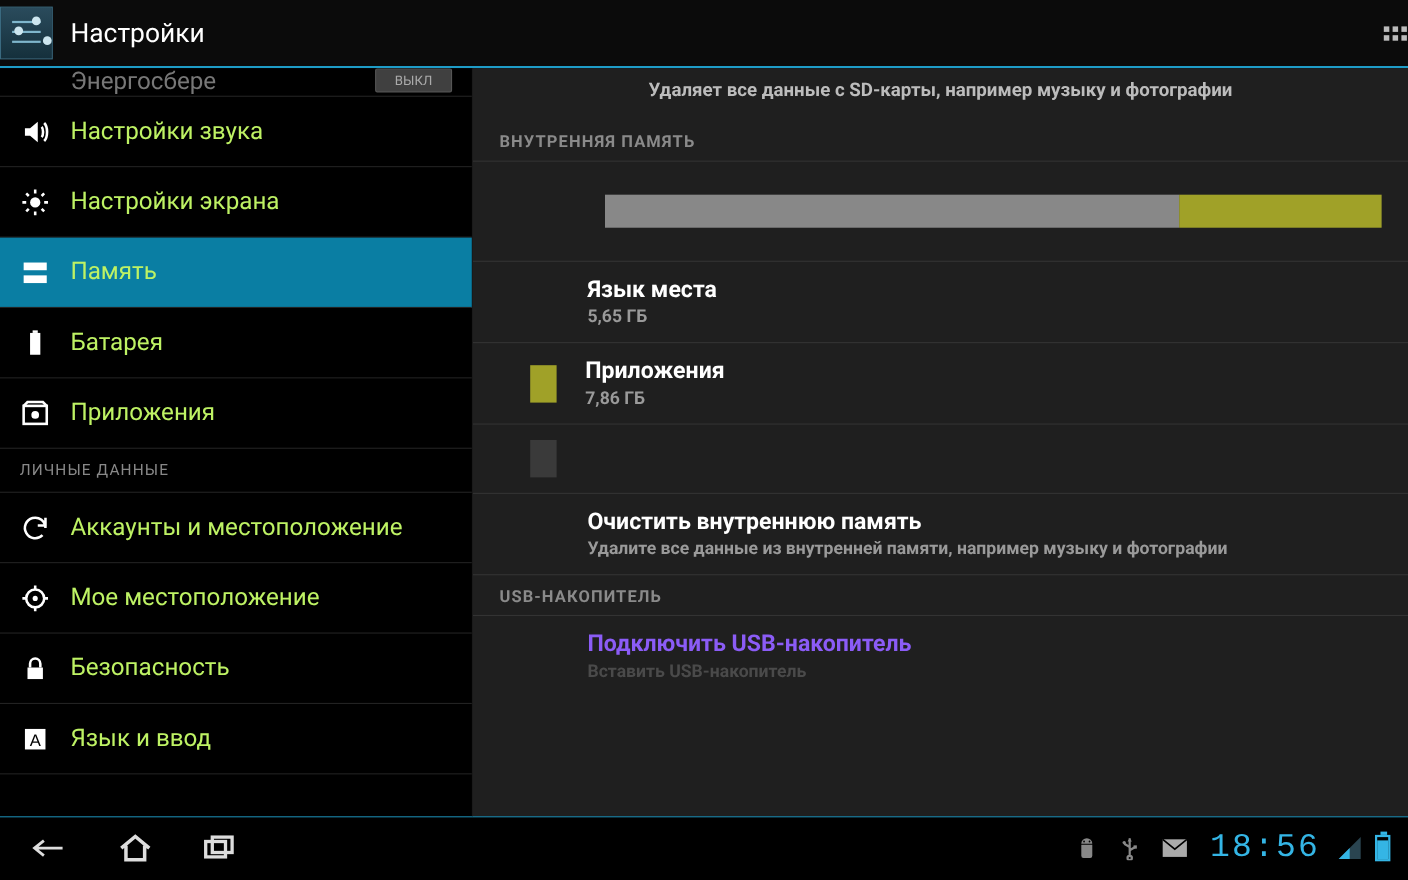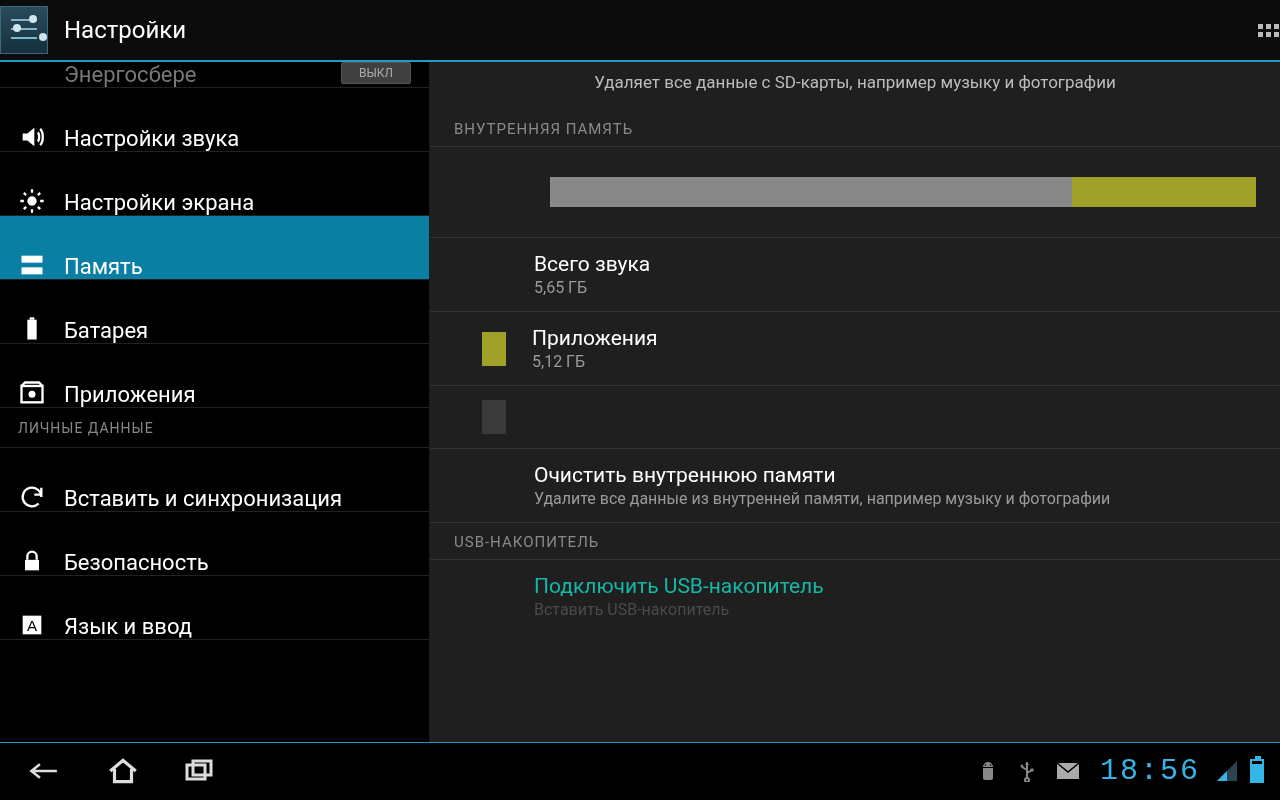--- a/index.html
+++ b/index.html
@@ -46,26 +46,26 @@
 }
 .topbar .menu-dots span{ width:5px;height:5px;background:#bbb; }
 .body { display:flex; height: 680px; }
 .sidebar {
   width: 430px;
   background: #000;
   overflow: hidden;
   border-right: 1px solid #1a1a1a;
 }
 .side-item {
-  display:flex; align-items:flex-end;
+  display:flex; align-items:center;
   height: 64px;
   padding: 0 18px;
   border-bottom: 1px solid #222;
   font-size: 22px;
-  color: #ffffff;
+  color: #bef264;
   gap: 18px;
 }
 .side-item.partial { height: 26px; overflow:hidden; align-items:flex-start; color:#777; border-bottom:1px solid #222;}
 .side-item.partial .toggle{
   width:70px;height:22px;background:#404040;border:1px solid #555;border-radius:2px;font-size:12px;color:#aaa;display:flex;align-items:center;justify-content:center;
   margin-left:auto;
 }
 .side-item.selected { background: #0a7ea3; }
 .side-header {
   height: 40px; display:flex; align-items:center;
@@ -74,20 +74,21 @@
   color: #888;
   border-bottom: 1px solid #222;
 }
 .icon { width:28px; height:28px; display:flex;align-items:center;justify-content:center;}
 .icon svg { width:28px;height:28px;fill:none;stroke:#fff;stroke-width:2;}
 .content {
   flex:1;
   background:#1f1f1f;
   overflow:hidden;
   padding: 0;
+  font-weight: bold;
 }
 .desc-line{
   text-align:center; color:#bcbcbc; padding:10px 20px 18px; font-size:17px;
 }
 .sect-h{
   font-size:15px;color:#8a8a8a;letter-spacing:1px;
   padding: 10px 24px 8px;
   border-bottom:1px solid #333;
 }
 .storage-bar-wrap{
@@ -100,21 +101,21 @@
 .storage-bar .used{height:100%;background:#888;}
 .storage-bar .apps{height:100%;background:#a0a128;}
 .row{
   display:flex;align-items:center;padding:14px 24px 14px 52px;
   border-bottom:1px solid #333; gap:26px;
 }
 .row .sq{width:24px;height:34px;}
 .row .txt .t1{font-size:21px;color:#fff;}
 .row .txt .t2{font-size:16px;color:#9a9a9a;margin-top:2px;}
 .row.noicon{padding-left:104px;}
-.row.dis .t1{color:#14b8a6;}
+.row.dis .t1{color:#8b5cf6;}
 .row.dis .t2{color:#4a4a4a;}
 .row.tall .txt{max-width:640px;}
 .navbar{
   height:56px;background:#000;display:flex;align-items:center;
   padding:0 10px;border-top:1px solid #1e9cc7;font-family:Liberation Mono, monospace;
 }
 .navbtn{width:70px;height:40px;display:flex;align-items:center;justify-content:center;margin-right:8px;}
 .navbtn svg{stroke:#ddd;fill:none;stroke-width:3;width:34px;height:34px;}
 .nav-spacer{flex:1;}
 .sysicon{margin:0 10px;display:flex;align-items:center;}
@@ -203,23 +204,33 @@
     </div>
 
     <div class="side-header">ЛИЧНЫЕ ДАННЫЕ</div>
 
     <div class="side-item">
       <div class="icon">
         <svg viewBox="0 0 24 24">
             <path d="M20 12a8 8 0 10-2.3 5.6M20 4v6h-6"></path>
           </svg>
       </div>
-      <span>Вставить и синхронизация</span>
-    </div>
-
+      <span>Аккаунты и местоположение</span>
+    </div>
+
+    <div class="side-item">
+      <div class="icon">
+        <svg viewBox="0 0 24 24">
+            <circle cx="12" cy="12" r="7"></circle>
+            <circle cx="12" cy="12" r="2" fill="#fff" stroke="none"></circle>
+            <path d="M12 2v3M12 19v3M2 12h3M19 12h3"></path>
+          </svg>
+      </div>
+      <span>Мое местоположение</span>
+    </div>
 
     <div class="side-item">
       <div class="icon">
         <svg viewBox="0 0 24 24">
             <rect x="6" y="11" width="12" height="9" fill="#fff" stroke="none"></rect>
             <path d="M8 11V8a4 4 0 018 0v3"></path>
           </svg>
       </div>
       <span>Безопасность</span>
     </div>
@@ -241,40 +252,40 @@
 
     <div class="storage-bar-wrap">
       <div class="storage-bar">
         <div class="used" style="width:74%"></div>
         <div class="apps" style="width:26%"></div>
       </div>
     </div>
 
     <div class="row noicon">
       <div class="txt">
-        <div class="t1">Всего звука</div>
+        <div class="t1">Язык места</div>
         <div class="t2">5,65  ГБ</div>
       </div>
     </div>
 
     <div class="row">
       <div class="sq" style="background:#a0a128"></div>
       <div class="txt">
         <div class="t1">Приложения</div>
-        <div class="t2">5,12  ГБ</div>
+        <div class="t2">7,86  ГБ</div>
       </div>
     </div>
 
     <div class="row">
       <div class="sq" style="background:#3a3a3a"></div>
     </div>
 
     <div class="row noicon tall">
       <div class="txt">
-        <div class="t1">Очистить внутреннюю памяти</div>
+        <div class="t1">Очистить внутреннюю память</div>
         <div class="t2">Удалите все данные из внутренней памяти, например музыку и фотографии</div>
       </div>
     </div>
 
     <div class="sect-h">USB-НАКОПИТЕЛЬ</div>
 
     <div class="row noicon dis" style="border-bottom:none;">
       <div class="txt">
         <div class="t1">Подключить USB-накопитель</div>
         <div class="t2">Вставить USB-накопитель</div>

